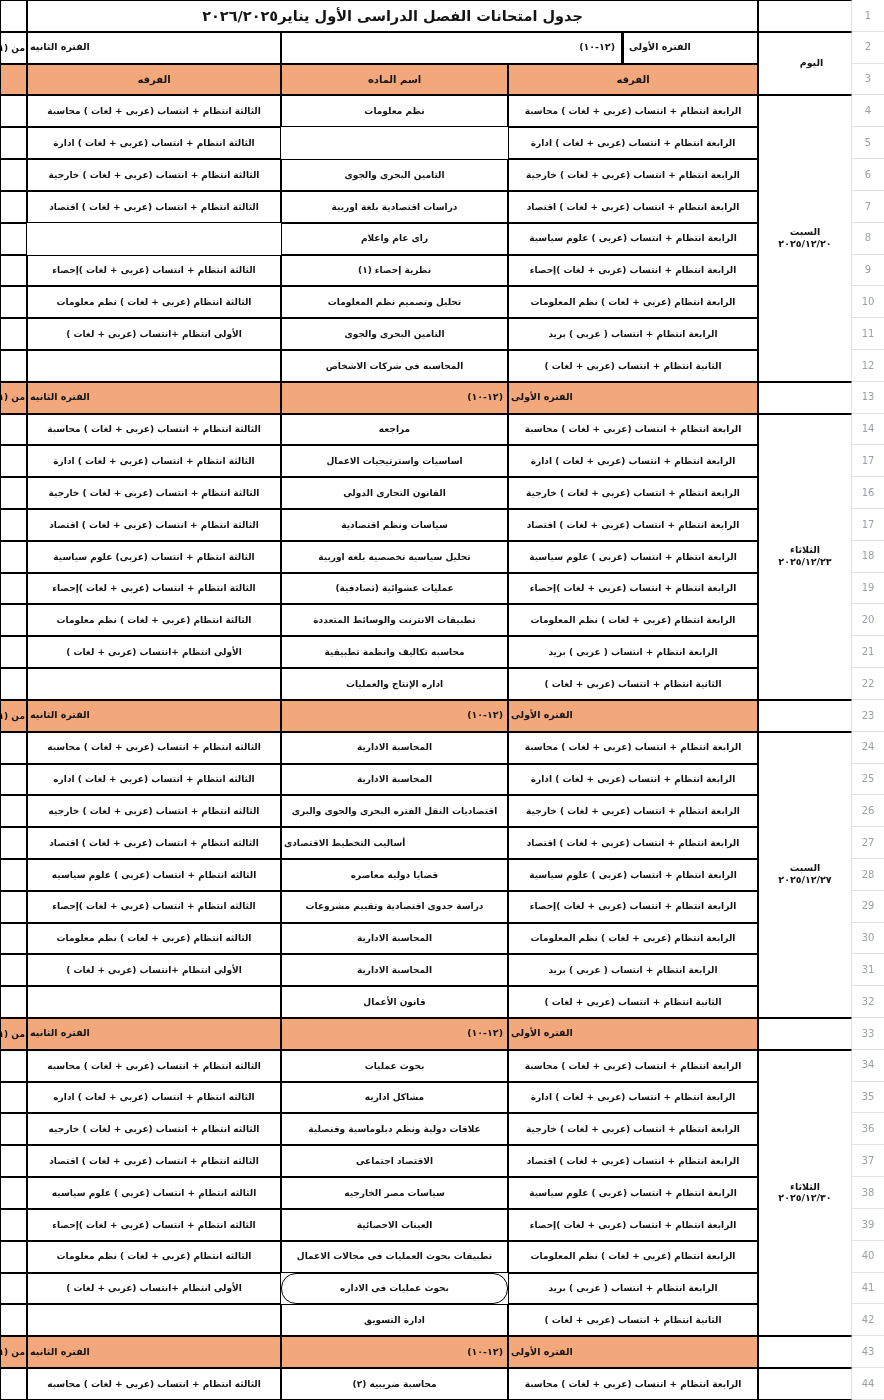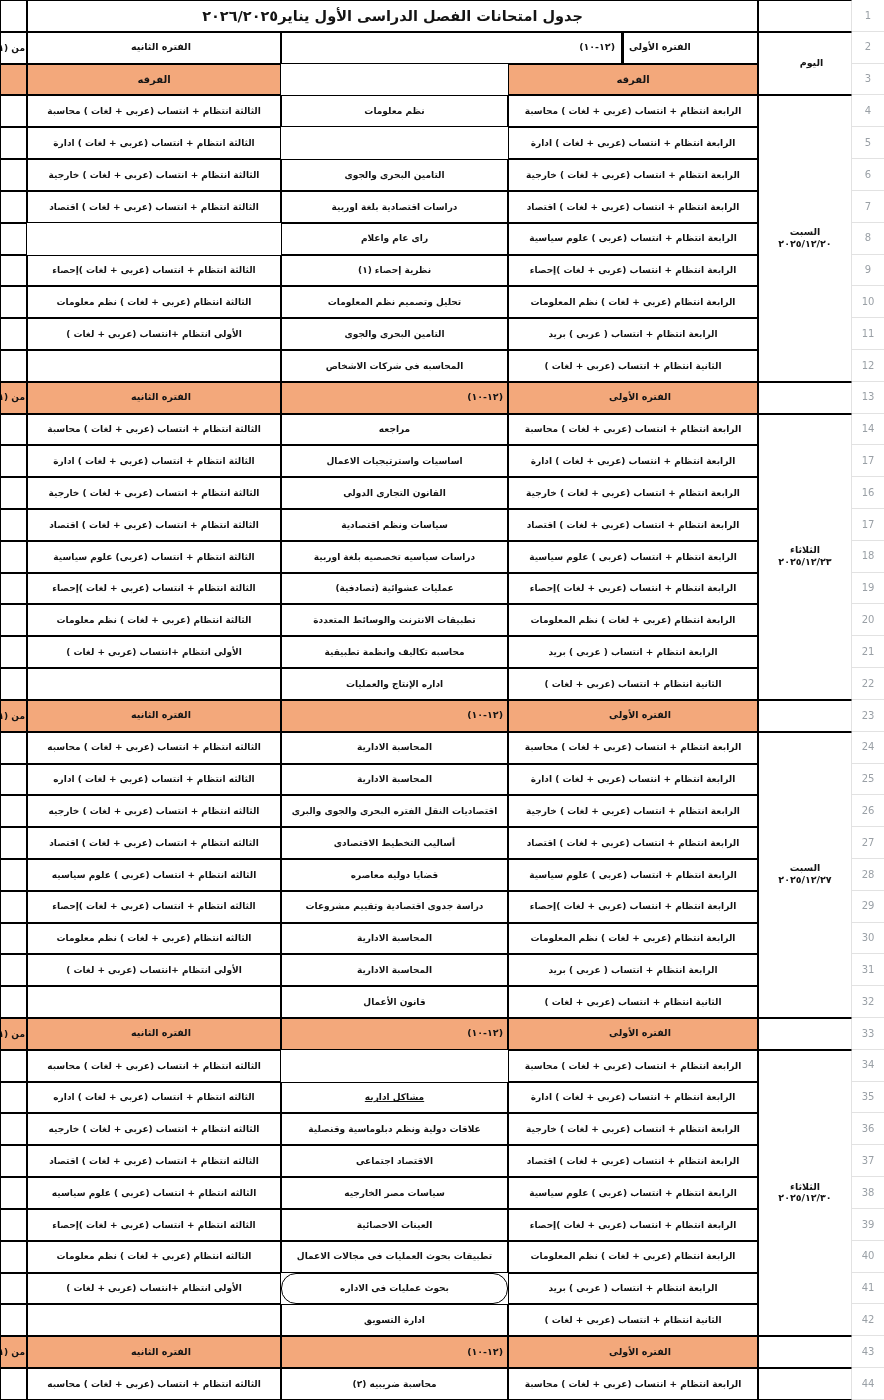--- a/index.html
+++ b/index.html
@@ -20,21 +20,21 @@
     font-weight:bold;font-size:9px;line-height:1.15;
     text-align:center;color:#141414;padding:0 2px;
     box-sizing:border-box;white-space:nowrap;
   }
   .rtl{direction:rtl;}
   .wrap{white-space:normal;}
   .orange{background:#f3a87b;}
   .titlecell{font-size:14.5px;padding:0 6px;}
   .headlbl{font-size:10px;}
   .periodlbl{font-size:9.5px;}
-  .alignL{justify-content:center;padding-left:16px;}
+  .alignL{justify-content:flex-end;padding-left:2px;}
   .alignR{justify-content:flex-end;padding-right:4px;}
   .strip{justify-content:flex-start;padding:0 1px;}
   .day{
     flex-direction:column;gap:1px;font-size:9.5px;
     border-right:1px solid #e2e2e2;
   }
   .num{
     border:none;border-bottom:1px solid #e2e2e2;
     color:#9aa0a6;font-weight:400;font-size:10px;
   }
@@ -63,20 +63,23 @@
           <span dir="ltr">(١٢-١٠)</span>
         </div>
         <div class="labelpart">
           <span dir="rtl">الفتره الأولى</span>
         </div>
       </div>
       <div class="c orange" style="grid-area: 3 / 1 / 4 / 2;"></div>
       <div class="c rtl orange headlbl" style="grid-area: 3 / 2 / 4 / 3;">
         <span dir="rtl">الفرقه</span>
       </div>
+      <div class="c rtl orange headlbl" style="grid-area: 3 / 3 / 4 / 4;">
+        <span dir="rtl">اسم الماده</span>
+      </div>
       <div class="c rtl orange headlbl" style="grid-area: 3 / 4 / 4 / 5;">
         <span dir="rtl">الفرقه</span>
       </div>
       <div class="c " style="grid-area: 4 / 1 / 5 / 2;"></div>
       <div class="c rtl wrap" style="grid-area: 4 / 2 / 5 / 3;">
         <span dir="rtl">الثالثة انتظام + انتساب (عربى + لغات ) محاسبة</span>
       </div>
       <div class="c rtl wrap" style="grid-area: 4 / 3 / 5 / 4;">
         <span dir="rtl">نظم معلومات</span>
       </div>
@@ -207,21 +210,21 @@
         <span dir="rtl">سياسات ونظم اقتصادية</span>
       </div>
       <div class="c rtl wrap" style="grid-area: 17 / 4 / 18 / 5;">
         <span dir="rtl">الرابعة انتظام + انتساب (عربى + لغات ) اقتصاد</span>
       </div>
       <div class="c " style="grid-area: 18 / 1 / 19 / 2;"></div>
       <div class="c rtl wrap" style="grid-area: 18 / 2 / 19 / 3;">
         <span dir="rtl">الثالثة انتظام + انتساب (عربى) علوم سياسية</span>
       </div>
       <div class="c rtl wrap" style="grid-area: 18 / 3 / 19 / 4;">
-        <span dir="rtl">دراسات سياسيه تخصصيه بلغة اوربية</span>
+        <span dir="rtl">تحليل سياسيه تخصصيه بلغه اوربية</span>
       </div>
       <div class="c rtl wrap" style="grid-area: 18 / 4 / 19 / 5;">
         <span dir="rtl">الرابعة انتظام + انتساب (عربى ) علوم سياسية</span>
       </div>
       <div class="c " style="grid-area: 19 / 1 / 20 / 2;"></div>
       <div class="c rtl wrap" style="grid-area: 19 / 2 / 20 / 3;">
         <span dir="rtl">الثالثة انتظام + انتساب (عربى + لغات )إحصاء</span>
       </div>
       <div class="c rtl wrap" style="grid-area: 19 / 3 / 20 / 4;">
         <span dir="rtl">عمليات عشوائية (تصادفية)</span>
@@ -298,21 +301,21 @@
       <div class="c rtl wrap" style="grid-area: 26 / 3 / 27 / 4;">
         <span dir="rtl">اقتصاديات النقل الفتره البحرى والجوى والبرى</span>
       </div>
       <div class="c rtl wrap" style="grid-area: 26 / 4 / 27 / 5;">
         <span dir="rtl">الرابعة انتظام + انتساب (عربى + لغات ) خارجية</span>
       </div>
       <div class="c " style="grid-area: 27 / 1 / 28 / 2;"></div>
       <div class="c rtl wrap" style="grid-area: 27 / 2 / 28 / 3;">
         <span dir="rtl">الثالثه انتظام + انتساب (عربى + لغات ) اقتصاد</span>
       </div>
-      <div class="c rtl wrap" style="grid-area: 27 / 3 / 28 / 4;">
+      <div class="c rtl wrap" style="grid-area: 27 / 3 / 28 / 4; justify-content: flex-end;">
         <span dir="rtl">أساليب التخطيط الاقتصادى</span>
       </div>
       <div class="c rtl wrap" style="grid-area: 27 / 4 / 28 / 5;">
         <span dir="rtl">الرابعة انتظام + انتساب (عربى + لغات ) اقتصاد</span>
       </div>
       <div class="c " style="grid-area: 28 / 1 / 29 / 2;"></div>
       <div class="c rtl wrap" style="grid-area: 28 / 2 / 29 / 3;">
         <span dir="rtl">الثالثه انتظام + انتساب (عربى ) علوم سياسيه</span>
       </div>
       <div class="c rtl wrap" style="grid-area: 28 / 3 / 29 / 4;">
@@ -370,28 +373,31 @@
       <div class="c orange alignR periodlbl" style="grid-area: 33 / 3 / 34 / 4;">
         <span dir="ltr">(١٢-١٠)</span>
       </div>
       <div class="c rtl orange alignL periodlbl" style="grid-area: 33 / 4 / 34 / 5;">
         <span dir="rtl">الفتره الأولى</span>
       </div>
       <div class="c " style="grid-area: 34 / 1 / 35 / 2;"></div>
       <div class="c rtl wrap" style="grid-area: 34 / 2 / 35 / 3;">
         <span dir="rtl">الثالثه انتظام + انتساب (عربى + لغات ) محاسبه</span>
       </div>
+      <div class="c rtl wrap" style="grid-area: 34 / 3 / 35 / 4;">
+        <span dir="rtl">بحوث عمليات</span>
+      </div>
       <div class="c rtl wrap" style="grid-area: 34 / 4 / 35 / 5;">
         <span dir="rtl">الرابعة انتظام + انتساب (عربى + لغات ) محاسبة</span>
       </div>
       <div class="c " style="grid-area: 35 / 1 / 36 / 2;"></div>
       <div class="c rtl wrap" style="grid-area: 35 / 2 / 36 / 3;">
         <span dir="rtl">الثالثه انتظام + انتساب (عربى + لغات ) اداره</span>
       </div>
-      <div class="c rtl wrap" style="grid-area: 35 / 3 / 36 / 4; text-decoration: underline;">
+      <div class="c rtl wrap" style="grid-area: 35 / 3 / 36 / 4;">
         <span dir="rtl">مشاكل اداريه</span>
       </div>
       <div class="c rtl wrap" style="grid-area: 35 / 4 / 36 / 5;">
         <span dir="rtl">الرابعة انتظام + انتساب (عربى + لغات ) ادارة</span>
       </div>
       <div class="c " style="grid-area: 36 / 1 / 37 / 2;"></div>
       <div class="c rtl wrap" style="grid-area: 36 / 2 / 37 / 3;">
         <span dir="rtl">الثالثه انتظام + انتساب (عربى + لغات ) خارجيه</span>
       </div>
       <div class="c rtl wrap" style="grid-area: 36 / 3 / 37 / 4;">

